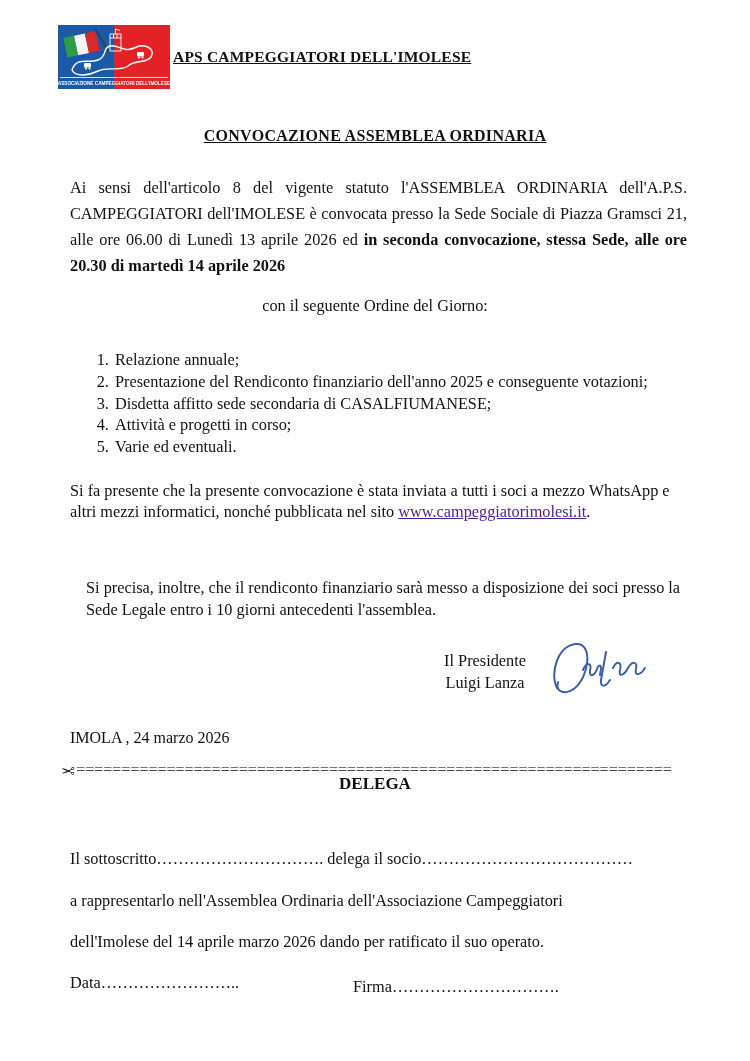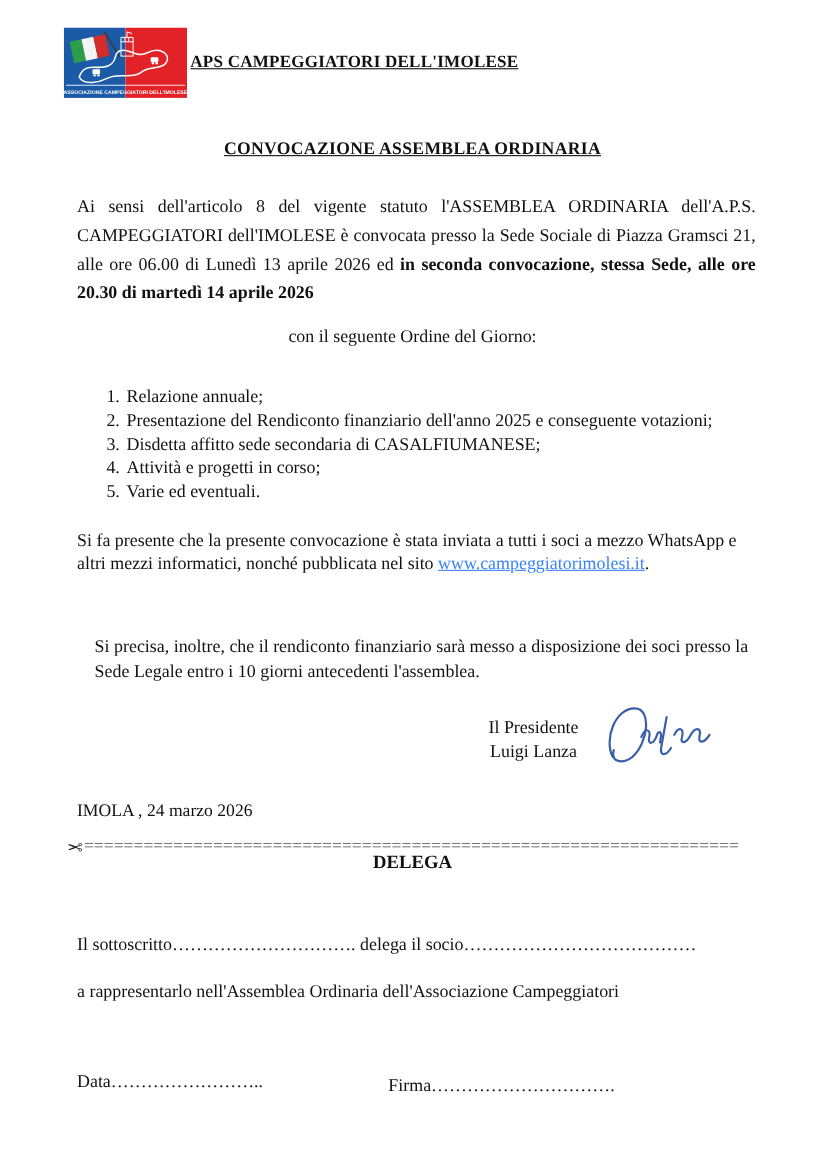--- a/index.html
+++ b/index.html
@@ -12,21 +12,21 @@
   .org-title{font-weight:bold;font-size:15.5px;letter-spacing:.2px;text-decoration:underline;padding-bottom:1px;white-space:nowrap;}
 
   .doc-title{top:127px;left:0;width:750px;text-align:center;font-weight:bold;font-size:16px;letter-spacing:.3px;text-decoration:underline;}
 
   .intro{top:175px;left:70px;width:617px;font-size:16.3px;line-height:26px;text-align:justify;margin:0;}
   .agenda-heading{top:296px;left:0;width:750px;text-align:center;font-size:16.3px;margin:0;}
   .agenda{top:333px;left:70px;width:600px;font-size:16.3px;line-height:21.8px;margin:16px;padding-left:27px;}
   .agenda li{padding-left:2px;}
 
   .note1{top:480px;left:70px;width:617px;font-size:16.3px;line-height:21px;margin:0;}
-  .link{color:#3b82f6;text-decoration:underline;}
+  .link{color:#4c1d95;text-decoration:underline;}
   .note2{top:561px;left:70px;width:617px;font-size:16.3px;line-height:21.5px;margin:16px;}
 
   .president{top:650px;left:437px;width:96px;text-align:center;font-size:16.3px;line-height:22px;}
   .signature{top:630px;left:545px;width:108px;height:76px;}
 
   .place-date{top:729px;left:70px;font-size:16px;}
 
   .cutline{top:761px;left:61px;width:632px;white-space:nowrap;overflow:hidden;font-size:16px;color:#4a4a4a;}
   .scissors{display:inline-block;transform:scaleX(-1);color:#222;font-size:17px;font-family:"DejaVu Sans",sans-serif;vertical-align:-2px;margin-right:1px;}
 
@@ -111,18 +111,19 @@
     </g>
   </svg>
 
   <div class="abs place-date">IMOLA , 24 marzo 2026</div>
 
   <div class="abs cutline"><span class="scissors">✂</span><span>==================================================================</span></div>
 
   <div class="abs delega-title">DELEGA</div>
   <div class="abs dline dl1">Il sottoscritto…………………………. delega il socio…………………………………</div>
   <div class="abs dline dl2">a rappresentarlo nell'Assemblea Ordinaria dell'Associazione Campeggiatori</div>
+  <div class="abs dline dl3">dell'Imolese del 14 aprile marzo 2026  dando per ratificato il suo operato.</div>
   <div class="abs dline dl4">
     <span>Data……………………..</span>
     <span class="firma">Firma………………………….</span>
   </div>
 
 </div>
 
 </body></html>

